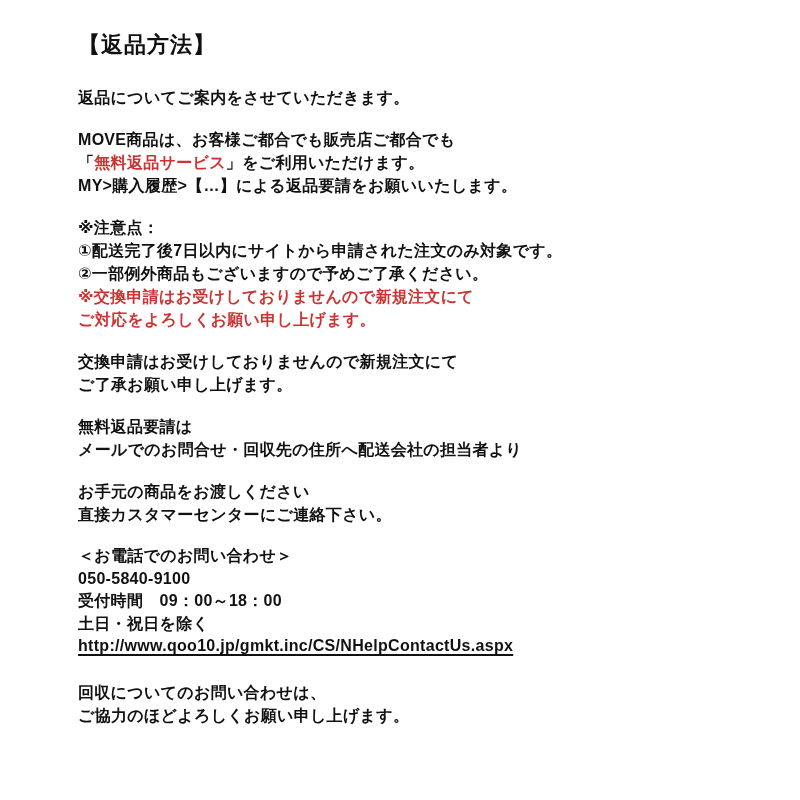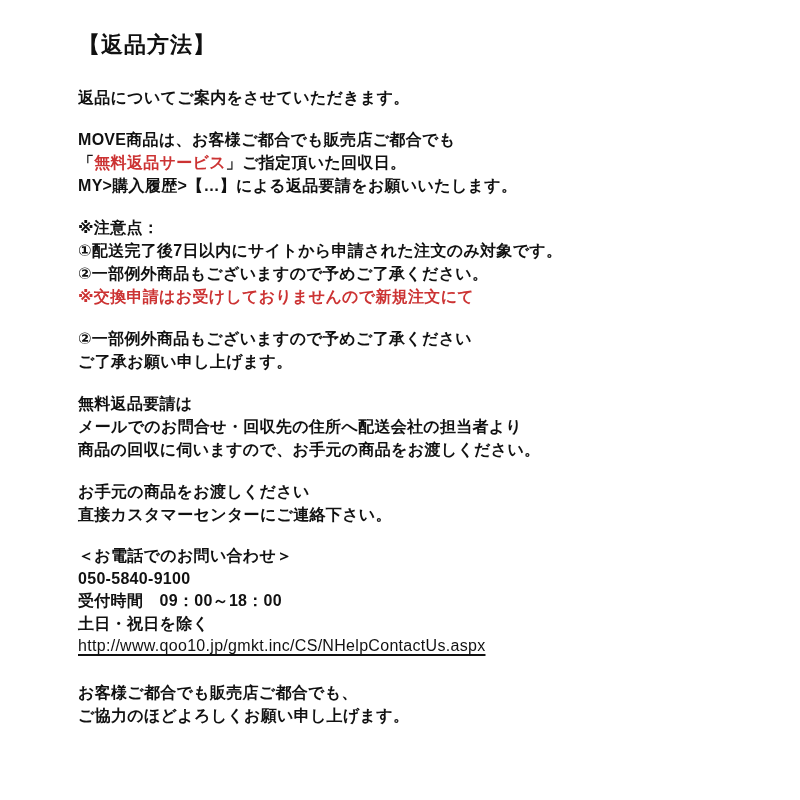--- a/index.html
+++ b/index.html
@@ -32,74 +32,74 @@
   }
   .para.tight { margin-bottom: 0; }
   .line { display: block; }
   .red { color: var(--accent); }
   .contact-block .line { line-height: 22.5px; }
   a.url-link {
     color: var(--ink);
     text-decoration: underline;
     text-decoration-thickness: 2px;
     text-underline-offset: 3px;
-    font-weight: normal;
+    font-weight: bold;
     cursor: pointer;
   }
   .closing { margin-top: 23px; }
 </style>
 </head>
 <body>
 
 <div class="doc">
 
   <h1 class="doc-title">【返品方法】</h1>
 
   <div class="para">
     <span class="line">返品についてご案内をさせていただきます。</span>
   </div>
 
   <div class="para">
     <span class="line">MOVE商品は、お客様ご都合でも販売店ご都合でも</span>
-    <span class="line"><span>「</span><span class="red">無料返品サービス</span><span>」ご指定頂いた回収日。</span></span>
+    <span class="line"><span>「</span><span class="red">無料返品サービス</span><span>」をご利用いただけます。</span></span>
     <span class="line">MY&gt;購入履歴&gt;【…】による返品要請をお願いいたします。</span>
   </div>
 
   <div class="para tight">
     <span class="line">※注意点：</span>
     <span class="line">①配送完了後7日以内にサイトから申請された注文のみ対象です。</span>
     <span class="line">②一部例外商品もございますので予めご了承ください。</span>
   </div>
 
   <div class="para red">
     <span class="line">※交換申請はお受けしておりませんので新規注文にて</span>
+    <span class="line">ご対応をよろしくお願い申し上げます。</span>
   </div>
 
   <div class="para">
-    <span class="line">②一部例外商品もございますので予めご了承ください</span>
+    <span class="line">交換申請はお受けしておりませんので新規注文にて</span>
     <span class="line">ご了承お願い申し上げます。</span>
   </div>
 
   <div class="para">
     <span class="line">無料返品要請は</span>
     <span class="line">メールでのお問合せ・回収先の住所へ配送会社の担当者より</span>
-    <span class="line">商品の回収に伺いますので、お手元の商品をお渡しください。</span>
   </div>
 
   <div class="para">
     <span class="line">お手元の商品をお渡しください</span>
     <span class="line">直接カスタマーセンターにご連絡下さい。</span>
   </div>
 
   <div class="para contact-block">
     <span class="line">＜お電話でのお問い合わせ＞</span>
     <span class="line">050-5840-9100</span>
     <span class="line">受付時間　09：00～18：00</span>
     <span class="line">土日・祝日を除く</span>
     <span class="line"><a class="url-link">http://www.qoo10.jp/gmkt.inc/CS/NHelpContactUs.aspx</a></span>
   </div>
 
   <div class="para closing">
-    <span class="line">お客様ご都合でも販売店ご都合でも、</span>
+    <span class="line">回収についてのお問い合わせは、</span>
     <span class="line">ご協力のほどよろしくお願い申し上げます。</span>
   </div>
 
 </div>
 
 </body></html>

